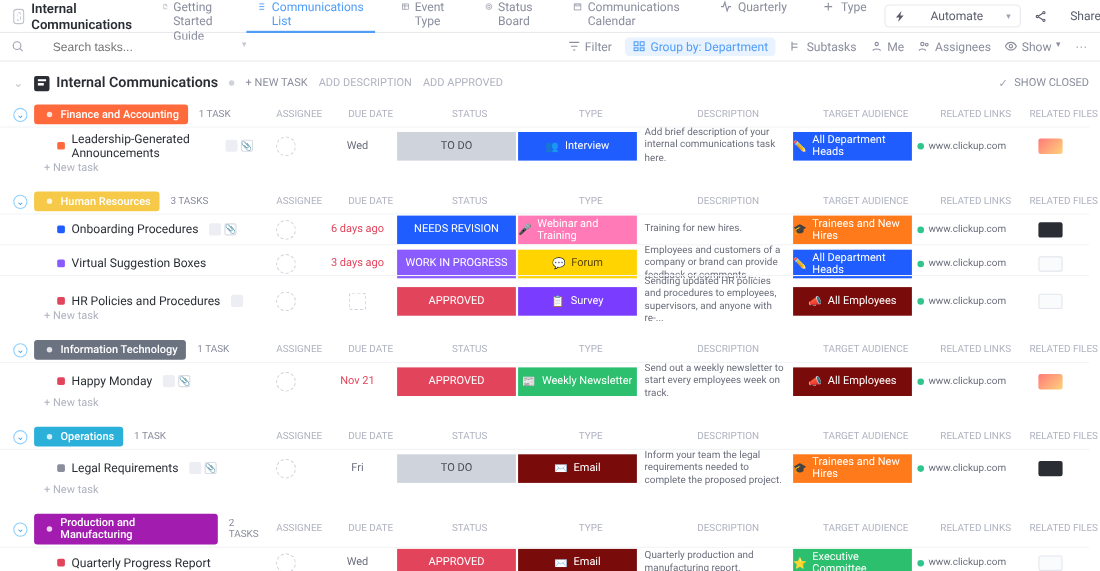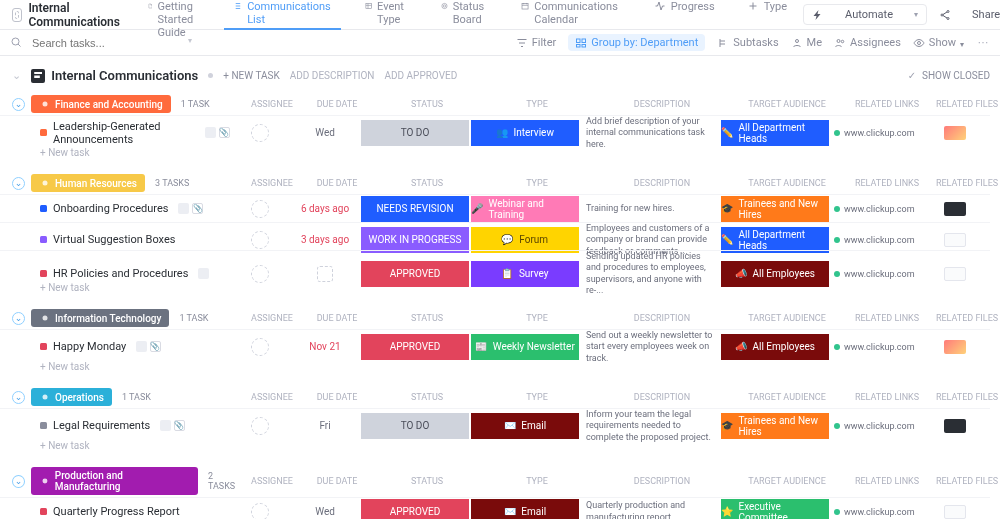--- a/index.html
+++ b/index.html
@@ -36,23 +36,23 @@
   .spacer{flex:1}
   .top-btn{display:flex;align-items:center;gap:21px;padding:3px 8px;border:1px solid var(--border);border-radius:4px;color:#5a5d6b;cursor:pointer}
   .top-btn.plain{border:none}
 
   
   .filterbar{
     display:flex;align-items:center;gap:12px;
     height:26px;padding:0 10px;border-bottom:1px solid var(--border);
     color:var(--muted);
   }
-  .search{display:flex;align-items:flex-start;gap:8px;flex:0 0 200px}
+  .search{display:flex;align-items:flex-start;gap:24px;flex:0 0 200px}
   .search input{border:none;outline:none;font-size:11px;color:#555;width:150px}
-  .fb-chip{display:flex;align-items:flex-end;gap:4px;cursor:pointer}
+  .fb-chip{display:flex;align-items:flex-start;gap:4px;cursor:pointer}
   .fb-chip.active{color:var(--active);background:#e9f3ff;padding:2px 7px;border-radius:4px}
 
   
   .list-head{display:flex;align-items:center;gap:10px;padding:12px 10px 6px 12px}
   .lh-title{font-size:13px;font-weight:600;display:flex;align-items:center;gap:6px}
   .lh-icon{width:14px;height:14px;background:#2a2e34;border-radius:2px;position:relative}
   .lh-icon::after{content:"";position:absolute;inset:3px;background:#fff;clip-path:polygon(0 0,100% 0,100% 30%,0 30%,0 50%,70% 50%,70% 80%,0 80%)}
   .lh-dot{width:5px;height:5px;border-radius:50%;background:#d0d2dc}
   .lh-link{color:var(--muted2);font-size:10px;cursor:pointer}
   .lh-link.strong{color:var(--muted)}
@@ -68,21 +68,21 @@
 
   .cols{display:grid;
     grid-template-columns: 230px 60px 70px 110px 110px 140px 110px 90px 70px;
     gap:0;align-items:center}
   .col-head{text-align:center;color:var(--muted2);font-size:9px}
 
   .row{display:grid;
     grid-template-columns: 230px 60px 70px 110px 110px 140px 110px 90px 70px;
     align-items:stretch;height:28px}
   .row > div{border-top:1px solid #f2f3f6;display:flex;align-items:center;justify-content:center}
-  .name-cell{justify-content:flex-start!important;gap:6px;padding-left:40px;font-size:11px}
+  .name-cell{justify-content:flex-start!important;gap:6px;padding-left:52px;font-size:11px}
   .sq{width:7px;height:7px;border-radius:1.5px;flex:0 0 auto}
   .mini-icons{display:flex;gap:3px;margin-left:4px}
   .mini{width:11px;height:11px;border-radius:2px;background:#eceef3}
   .assignee{width:18px;height:18px;border-radius:50%;border:1px dashed #cfd2dc}
   .due{font-size:10px;color:#6b6e7c}
   .due.overdue{color:#e2445c}
   .chip{width:108px;height:26px;display:flex;align-items:center;justify-content:center;color:#fff;font-size:10px;gap:5px}
   .desc{font-size:9px;color:#6b6e7c;line-height:1.25;text-align:left;padding:0 6px;justify-content:flex-start!important}
   .link{font-size:9px;color:#6b6e7c;justify-content:flex-start!important;gap:4px;padding-left:4px}
   .link-dot{width:6px;height:6px;border-radius:50%;background:#31c48d}
@@ -164,21 +164,21 @@
       </span>
       <span>Communications Calendar</span>
     </div>
     <div class="tab-sep"></div>
     <div class="view-tab">
       <span class="ic">
         <svg viewBox="0 0 24 24" fill="none" stroke="currentColor" stroke-width="2">
           <path d="M3 12h4l3-8 4 16 3-8h4"></path>
         </svg>
       </span>
-      <span>Progress</span>
+      <span>Quarterly</span>
     </div>
     <div class="tab-sep"></div>
     <div class="view-tab">
       <span class="ic">
         <svg viewBox="0 0 24 24" fill="none" stroke="currentColor" stroke-width="2">
           <path d="M12 5v14M5 12h14"></path>
         </svg>
       </span>
       <span>Type</span>
     </div>

